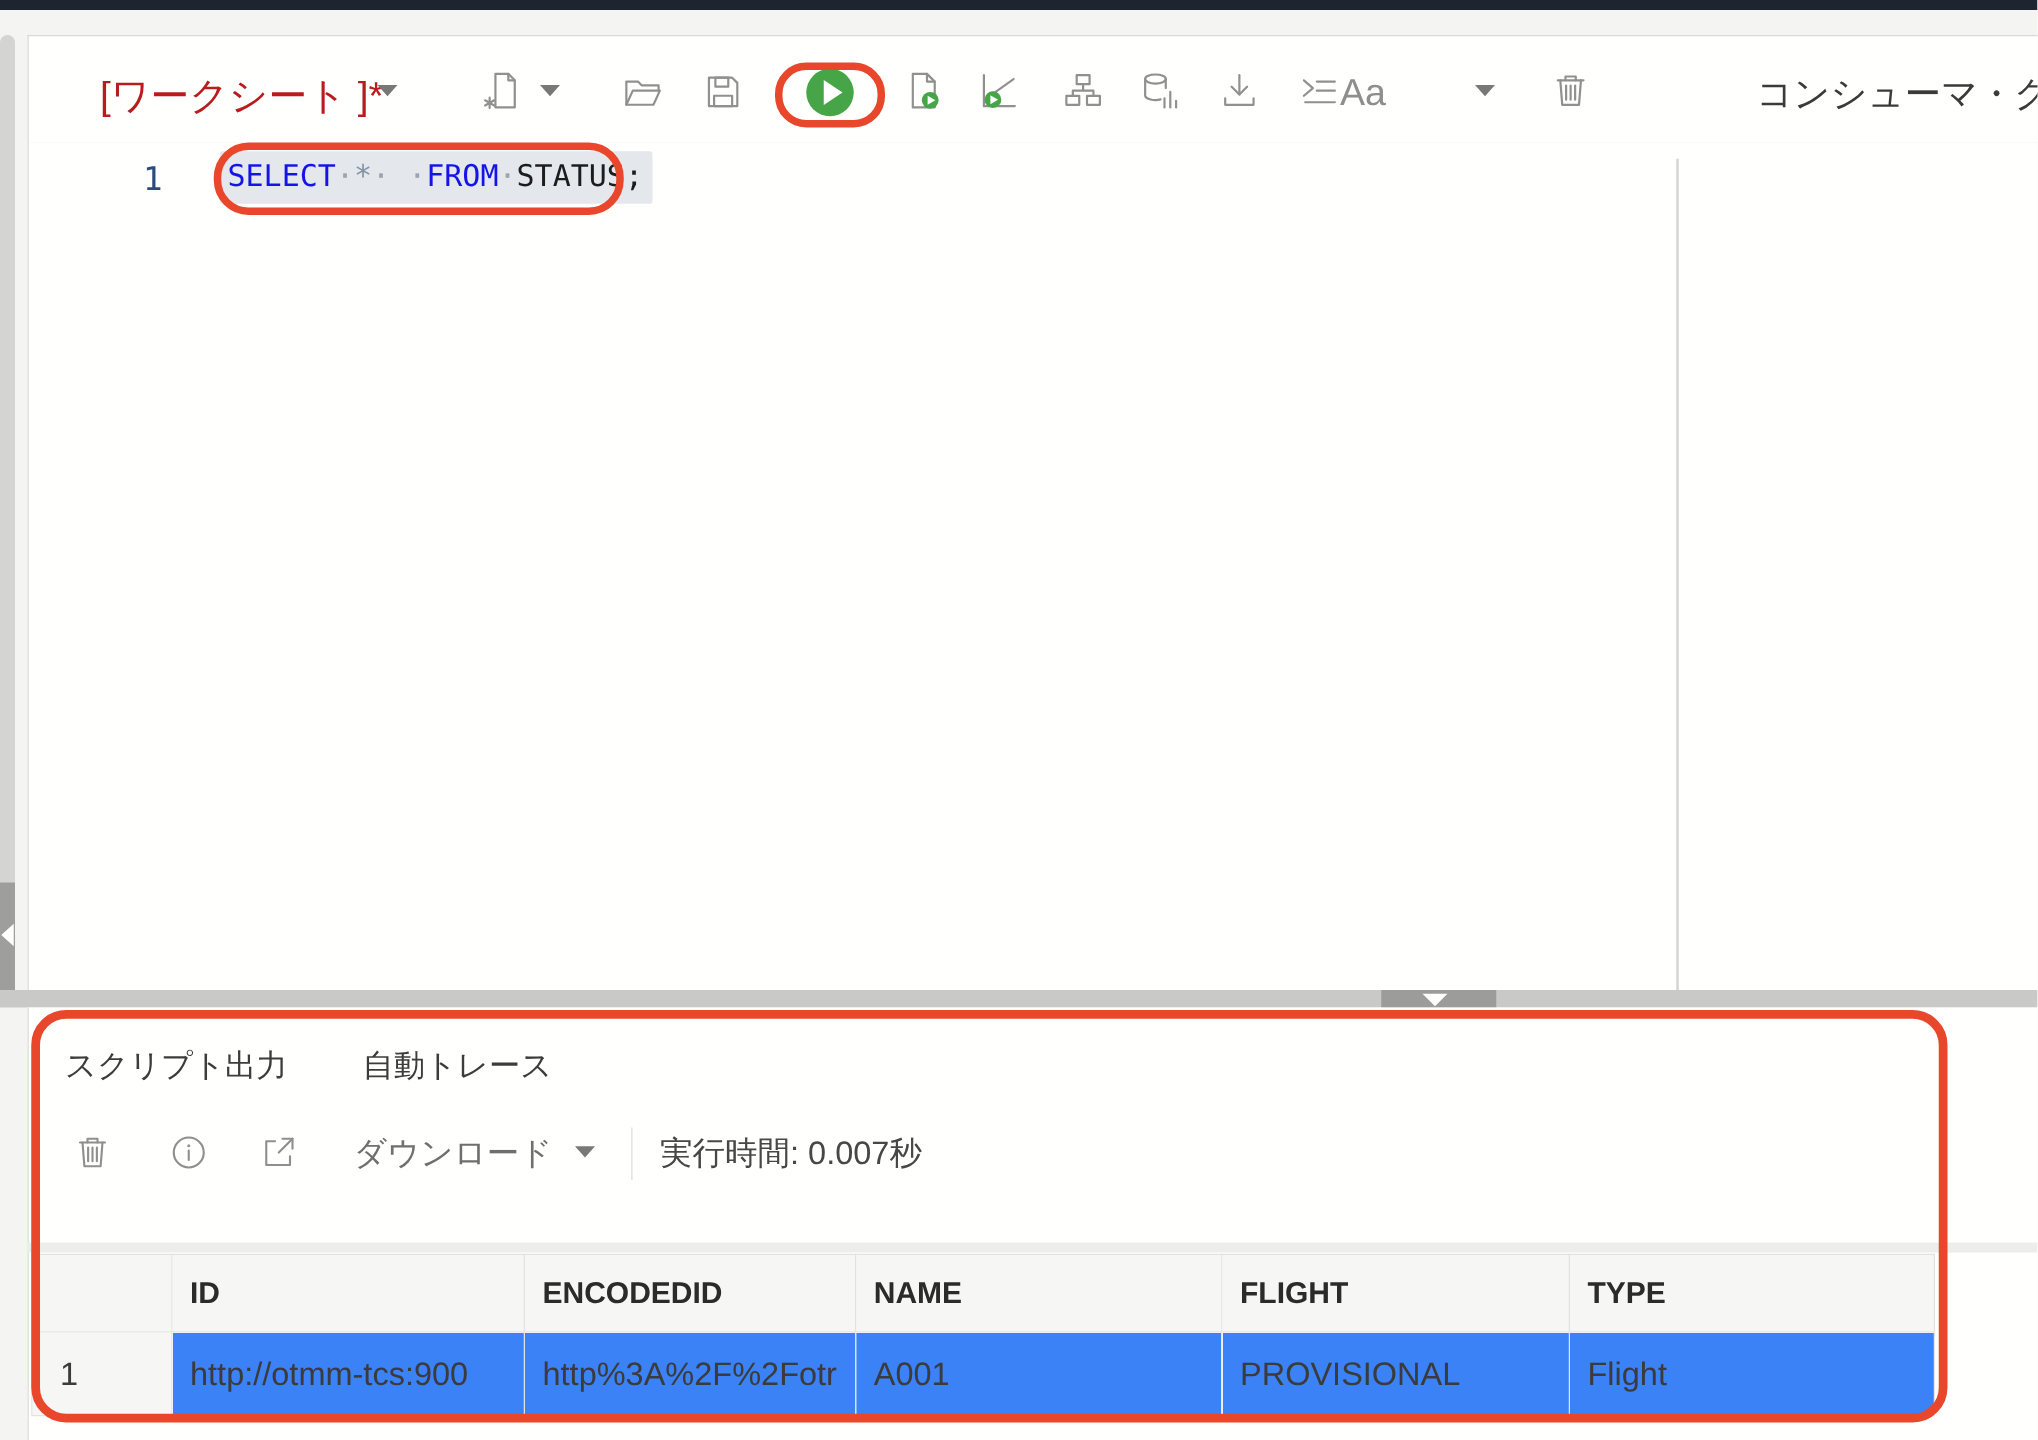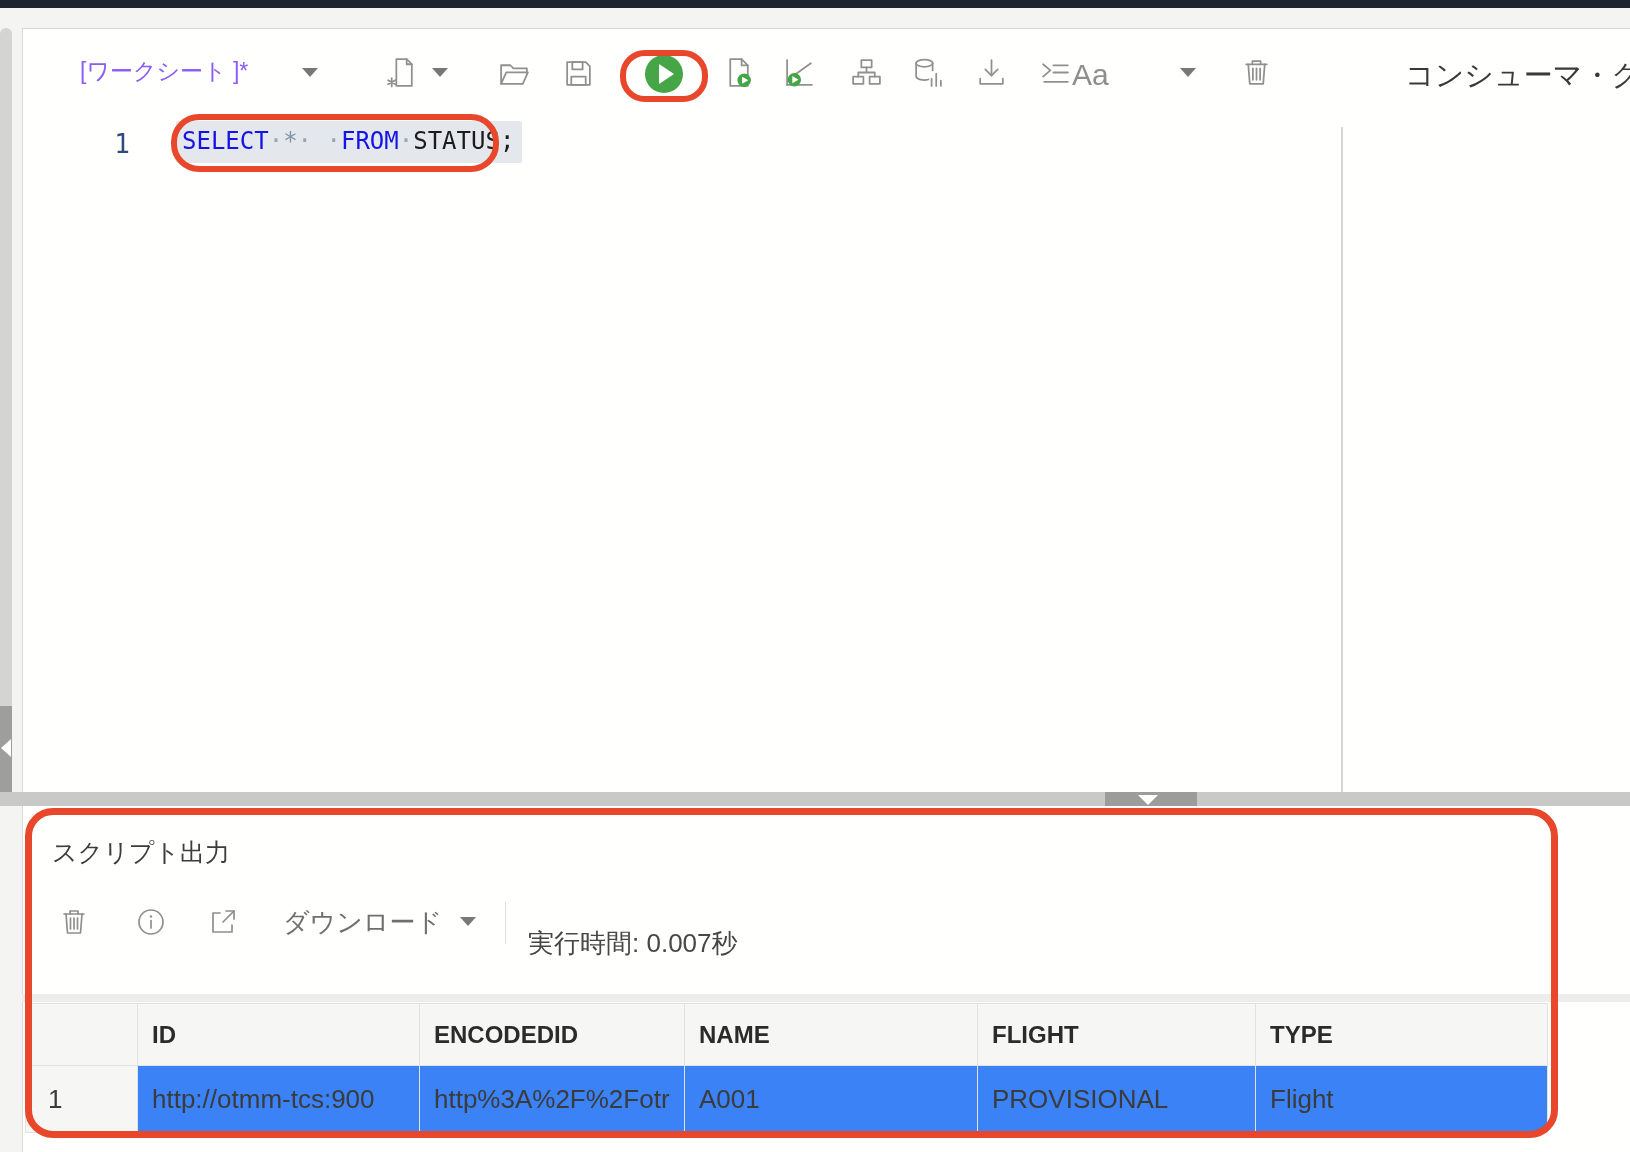--- a/index.html
+++ b/index.html
@@ -10,21 +10,21 @@
     -webkit-font-smoothing:antialiased;
   }
   .abs{position:absolute;}
   
   .topbar{left:0;top:0;width:1630px;height:8px;background:#1e2531;}
   
   .toolbar{left:22px;top:28px;width:1608px;height:85px;background:#fffffe;
     border-top:1px solid #d8d8d7;border-left:1px solid #d8d8d7;border-bottom:1px solid #e9e9e8;}
   .editor{left:22px;top:114px;width:1608px;height:678px;background:#fffffe;border-left:1px solid #dadad9;}
   .editor-divider{left:1341px;top:127px;width:2px;height:665px;background:#d5d5d4;}
-  .ws-title{left:80px;top:56px;font-size:23px;color:#8b5cf6;}
+  .ws-title{left:80px;top:56px;font-size:31px;color:#b91c1c;}
   .right-label{left:1405px;top:56px;font-size:29px;color:#3a3a3a;white-space:nowrap;}
   .caret{width:0;height:0;border-left:8px solid transparent;border-right:8px solid transparent;border-top:9px solid #787878;}
   .icon{width:33px;height:33px;}
   .icon svg{width:33px;height:33px;stroke:#909090;fill:none;stroke-width:1.7;stroke-linecap:round;stroke-linejoin:round;}
   .aa-label{font-size:30px;color:#8e8e8e;}
   .run-btn{left:645px;top:55px;width:38px;height:38px;border-radius:50%;background:#46a546;}
   .run-btn .tri{position:absolute;left:14px;top:9px;width:0;height:0;
     border-top:10px solid transparent;border-bottom:10px solid transparent;border-left:15px solid #ffffff;}
   
   .gutter-num{left:95px;top:129px;width:35px;text-align:right;font-family:"DejaVu Sans Mono",monospace;font-size:26px;color:#2b4a7e;}
@@ -45,21 +45,21 @@
     border-left:10px solid transparent;border-right:10px solid transparent;border-top:10px solid #ffffff;}
   
   .results{left:22px;top:806px;width:1608px;height:346px;background:#fffffe;border-left:1px solid #dadad9;}
   .tabs{left:22px;top:810px;height:84px;display:flex;}
   .tab{padding:0 30px;display:flex;align-items:center;font-size:25px;color:#3c3c3c;box-sizing:border-box;}
   .tab.active{border-bottom:7px solid #3973ab;}
   .res-tb-icon{width:32px;height:32px;}
   .res-tb-icon svg{width:32px;height:32px;stroke:#8f8f8f;fill:none;stroke-width:1.7;stroke-linecap:round;stroke-linejoin:round;}
   .dl-label{left:283px;top:905px;font-size:26px;color:#6f6f6f;}
   .tb2-sep{left:505px;top:902px;width:1px;height:42px;background:#dcdcdb;}
-  .exec-time{left:528px;top:926px;font-size:26px;color:#474747;}
+  .exec-time{left:528px;top:905px;font-size:26px;color:#474747;}
   .grid-gap{left:22px;top:994px;width:1608px;height:8px;background:#ededec;}
   
   table.grid{left:25px;top:1003px;border-collapse:collapse;table-layout:fixed;width:1522px;}
   table.grid th,table.grid td{border:1px solid #e2e2e1;overflow:hidden;white-space:nowrap;text-align:left;}
   table.grid th{height:61px;background:#f6f6f5;font-size:24px;font-weight:bold;color:#2b2b2b;padding:0 0 0 14px;}
   table.grid td{height:66px;background:#3b82f6;font-size:26px;color:#3b3b3b;padding:0 0 0 14px;}
   table.grid td.rownum{background:#f6f6f5;padding-left:22px;}
   
   .ann{border:6px solid #e8472b;border-radius:28px;pointer-events:none;z-index:60;}
   .ann-run{left:620px;top:50px;width:76px;height:40px;border-radius:25px;}
@@ -180,20 +180,21 @@
   </div>
 <div class="abs hsplit"></div>
 <div class="abs hsplit-handle">
     <span class="tri"></span>
   </div>
 
 <div class="abs results"></div>
 
 <div class="abs tabs">
   <div class="tab">スクリプト出力</div>
+  <div class="tab">自動トレース</div>
 </div>
 
 <div class="abs res-tb-icon" style="left:58px;top:905px;">
   <svg viewBox="0 0 32 32">
       <path d="M6 9 H26"></path>
       <path d="M12 9 V6 h8 v3"></path>
       <path d="M8 9 l1.5 19 h13 L24 9"></path>
       <path d="M12.5 13 V24 M16 13 V24 M19.5 13 V24"></path>
     </svg>
 </div>

